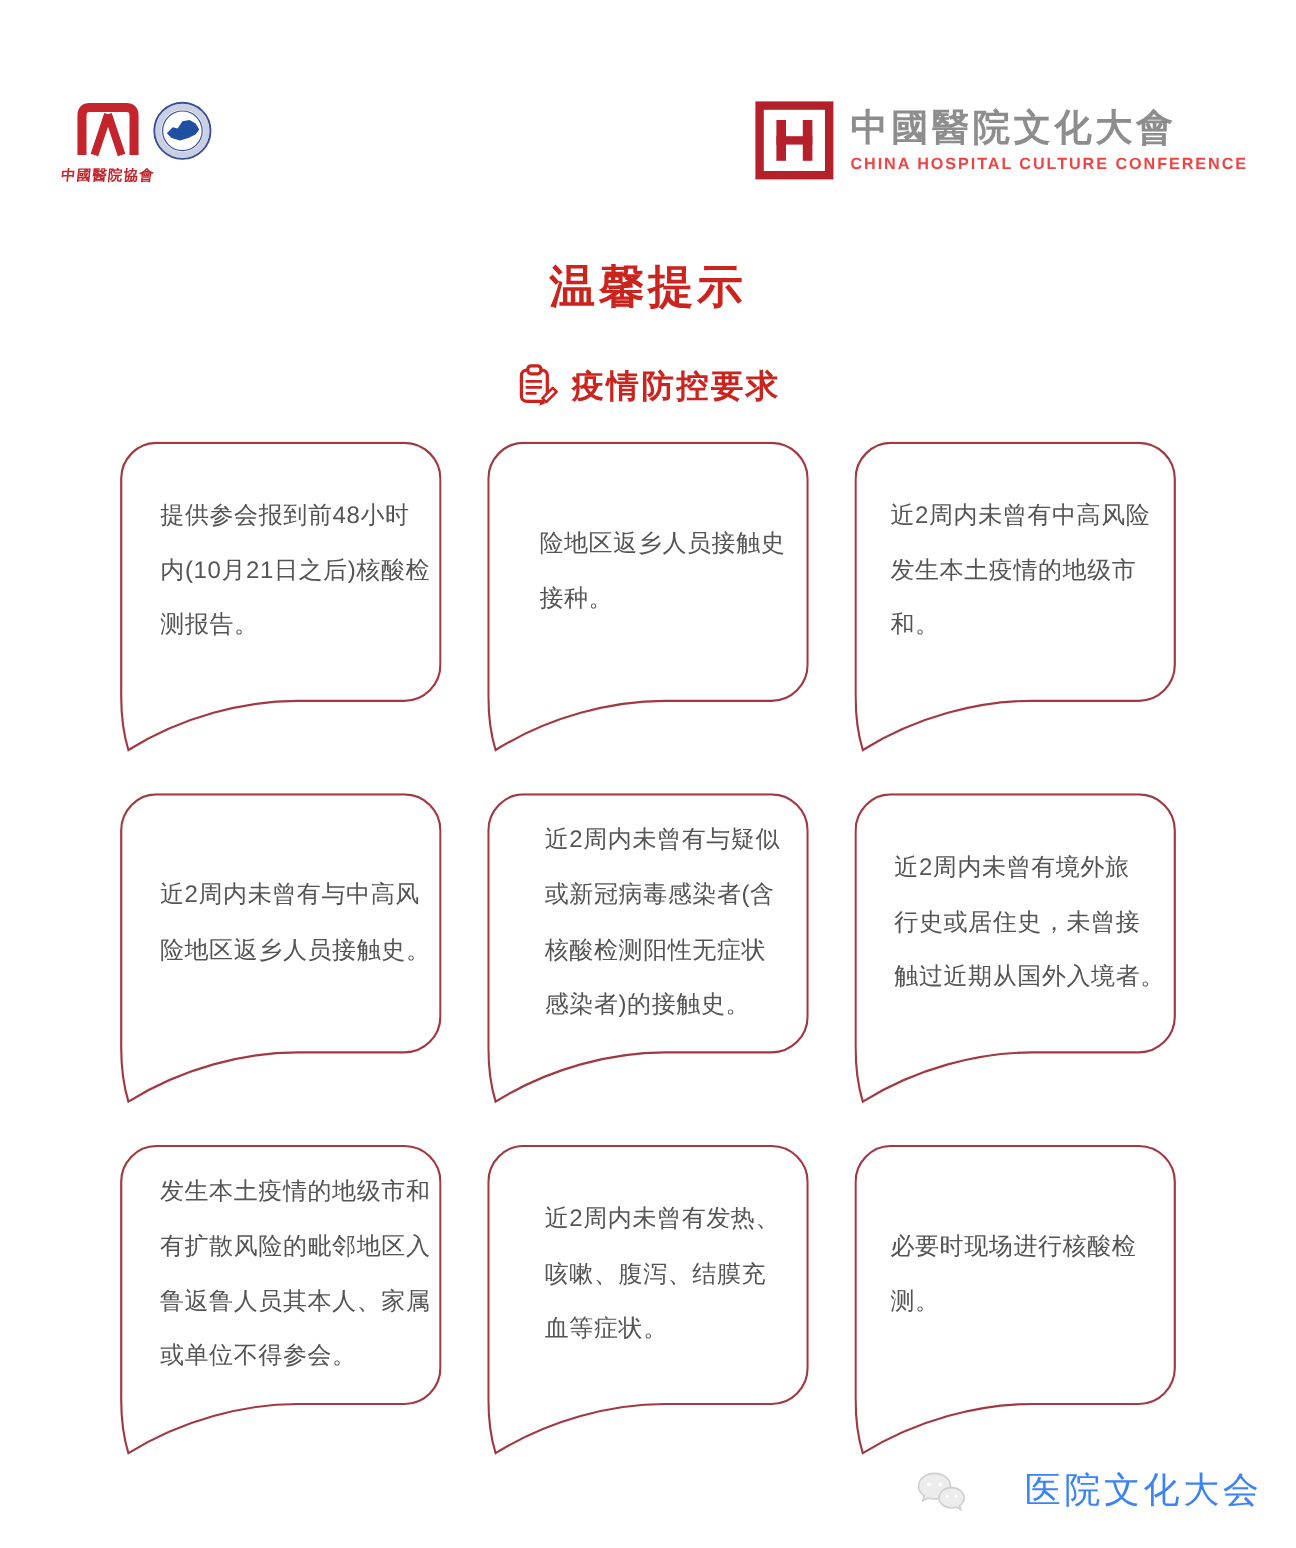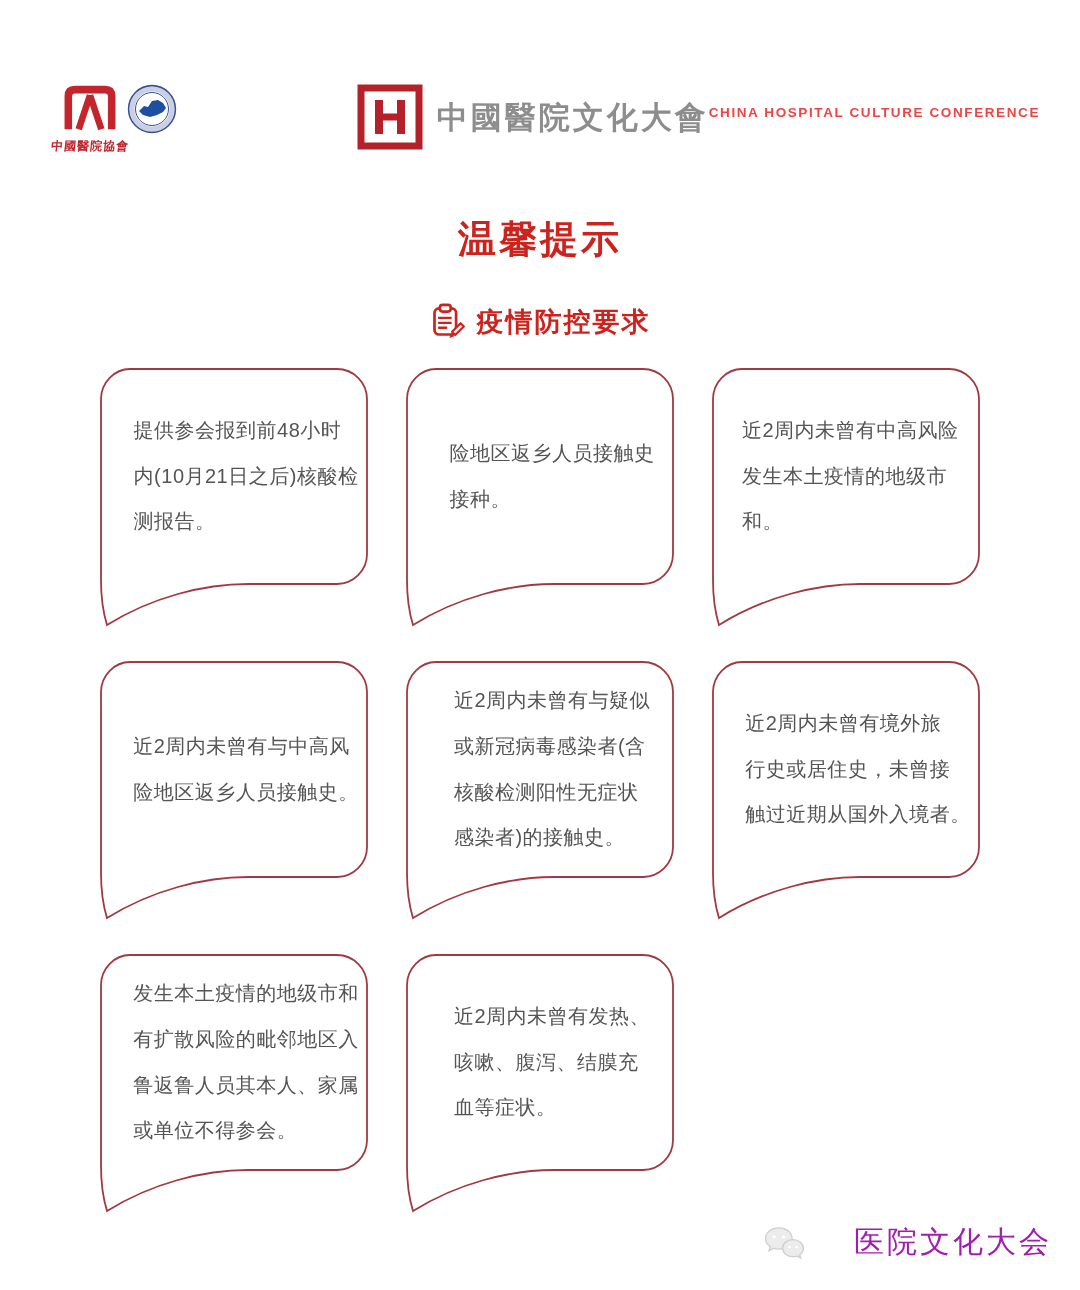--- a/index.html
+++ b/index.html
@@ -18,21 +18,21 @@
   .assoc-block { position: absolute; left: 50px; top: 82px; width: 80px; text-align: center; }
   .assoc-mark { display: block; margin: 0 auto; }
   .assoc-name {
     margin-top: 4px; font-size: 12px; color: #c4242b; font-weight: bold;
     font-family: "DejaVu Serif", "Liberation Serif", serif;
     letter-spacing: 1px; white-space: nowrap; transform: skewX(-6deg);
   }
   .seal-block { position: absolute; left: 127px; top: 84px; }
 
   .conf-block { position: absolute; right: 40px; top: 84px; display: flex; align-items: center; gap: 14px; }
-  .conf-text { display: flex; flex-direction: row; }
+  .conf-text { display: flex; flex-direction: column; }
   .conf-title {
     font-size: 31px; color: #8d8d8d; font-weight: bold; letter-spacing: 3px;
     font-family: "DejaVu Serif", "Liberation Serif", serif; line-height: 1.1;
   }
   .conf-subtitle {
     margin-top: 5px; font-size: 13.5px; color: #ef4444; font-weight: bold;
     letter-spacing: 1.6px; white-space: nowrap;
   }
 
   
@@ -70,21 +70,21 @@
     font-size: 20px; line-height: 2.28; letter-spacing: 0.5px;
     color: #545454; text-align: left;
   }
 
   
   .footer {
     position: absolute; right: 28px; top: 1222px;
     display: flex; align-items: center; gap: 9px;
   }
   .footer-name {
-    font-size: 30px; letter-spacing: 3px; color: #a21caf;
+    font-size: 30px; letter-spacing: 3px; color: #3b82f6;
     text-shadow: 0 1px 0 #ffffff;
     margin-left: 40px;
   }
 </style>
 </head>
 <body>
 
 <div class="page">
 
   <div class="assoc-block">
@@ -212,20 +212,28 @@
       <svg class="bubble" width="268" height="260" viewBox="0 0 268 260" aria-hidden="true">
         <path d="M30 1 L237 1 C253.5 1 267 14.5 267 31 L267 186 C267 202.5 253.5 216 237 216 L148 216 C104 216 52 229 7 257 C3 244 1 230 1 212 L1 31 C1 14.5 14.5 1 30 1 Z" fill="#ffffff" stroke="#a23840" stroke-width="1.8"></path>
       </svg>
       <div class="card-text-wrap">
           <p class="card-text">近2周内未曾有发热、
 咳嗽、腹泻、结膜充
 血等症状。</p>
         </div>
     </div>
 
+    <div class="card">
+      <svg class="bubble" width="268" height="260" viewBox="0 0 268 260" aria-hidden="true">
+        <path d="M30 1 L237 1 C253.5 1 267 14.5 267 31 L267 186 C267 202.5 253.5 216 237 216 L148 216 C104 216 52 229 7 257 C3 244 1 230 1 212 L1 31 C1 14.5 14.5 1 30 1 Z" fill="#ffffff" stroke="#a23840" stroke-width="1.8"></path>
+      </svg>
+      <div class="card-text-wrap">
+          <p class="card-text">必要时现场进行核酸检测。</p>
+        </div>
+    </div>
 
   </div>
 
   <div class="footer">
     <svg width="42" height="36" viewBox="0 0 44 38" aria-hidden="true">
       <path d="M16.5 3 C8.5 3 2.5 8 2.5 14.2 c0 3.5 1.9 6.5 4.9 8.6 l-1.3 4.3 4.7-2.5 c1.7 0.5 3.6 0.8 5.7 0.8 8 0 14-5 14-11.2 S24.5 3 16.5 3 Z" fill="#ececec" stroke="#cfcfcf" stroke-width="1.4"></path>
       <circle cx="11.5" cy="12.5" r="1.7" fill="#ffffff"></circle>
       <circle cx="21.5" cy="12.5" r="1.7" fill="#ffffff"></circle>
       <path d="M31.5 15.5 c6.2 0 11 4 11 9 0 2.8-1.5 5.2-3.9 6.9 l1 3.4 -3.7-2 c-1.4 0.4-2.9 0.6-4.4 0.6 -6.2 0-11-4-11-9 s4.8-8.9 11-8.9 Z" fill="#ececec" stroke="#cfcfcf" stroke-width="1.4"></path>
       <circle cx="27.8" cy="23.2" r="1.4" fill="#ffffff"></circle>

